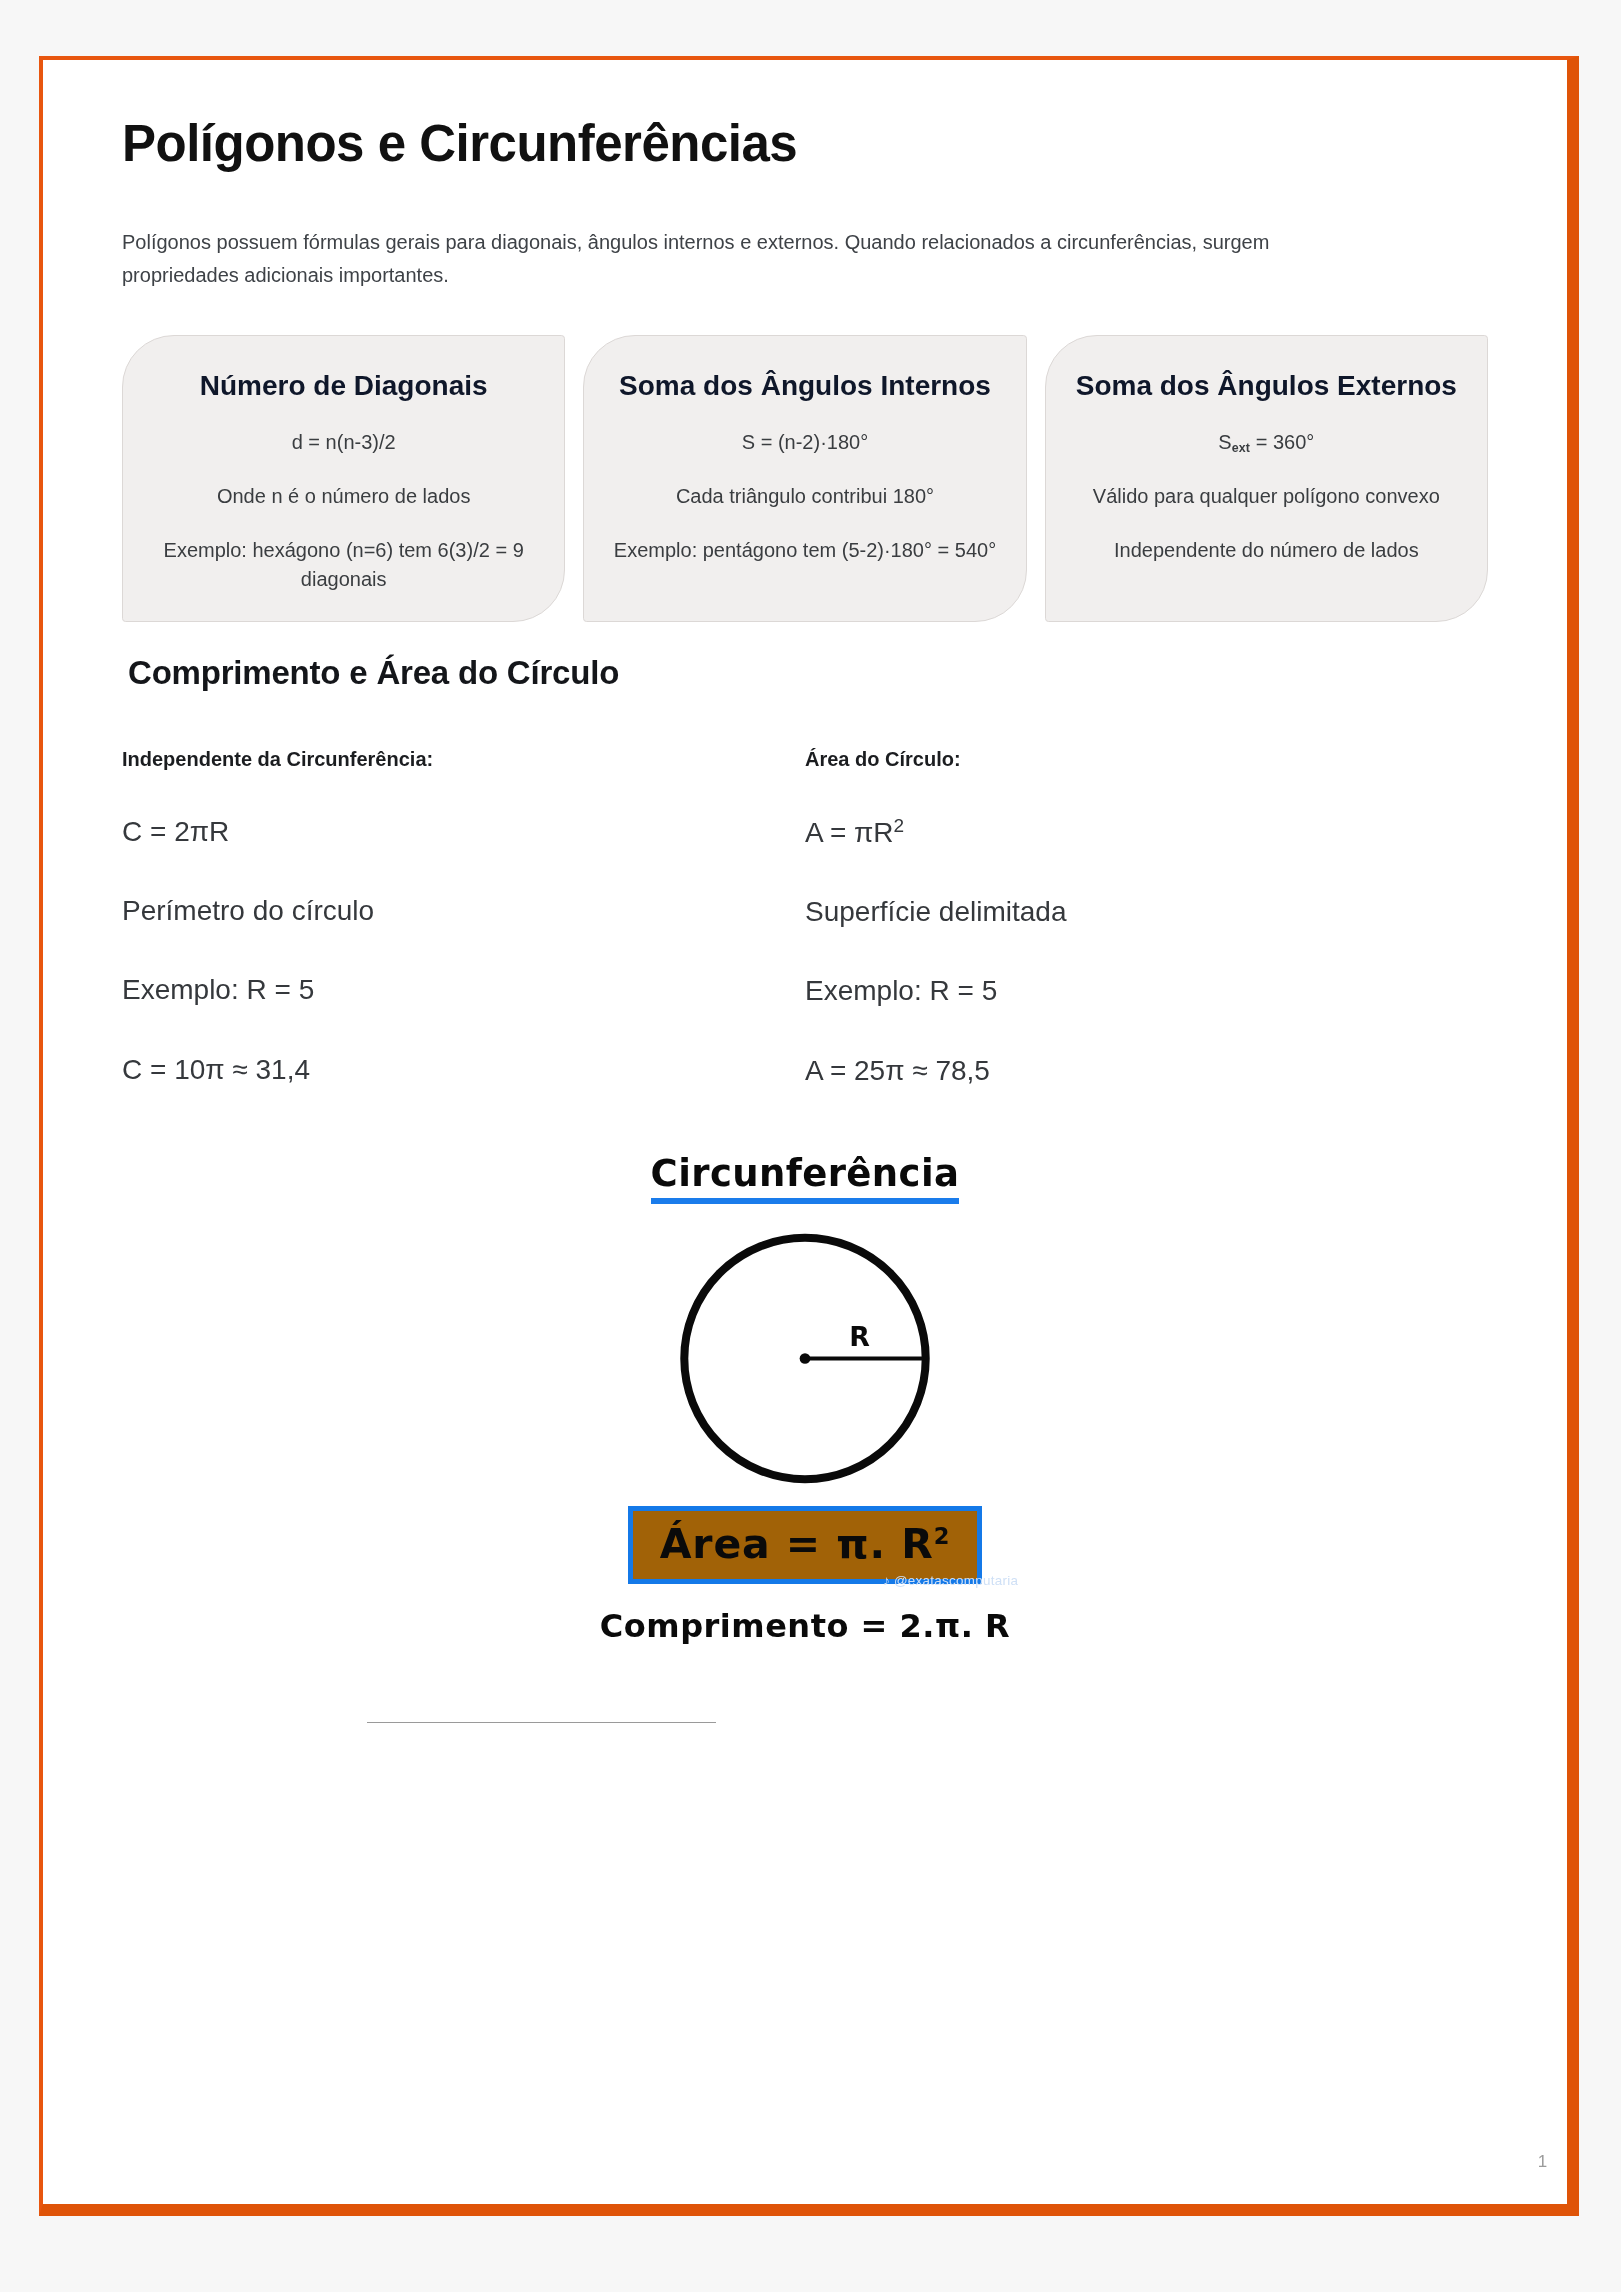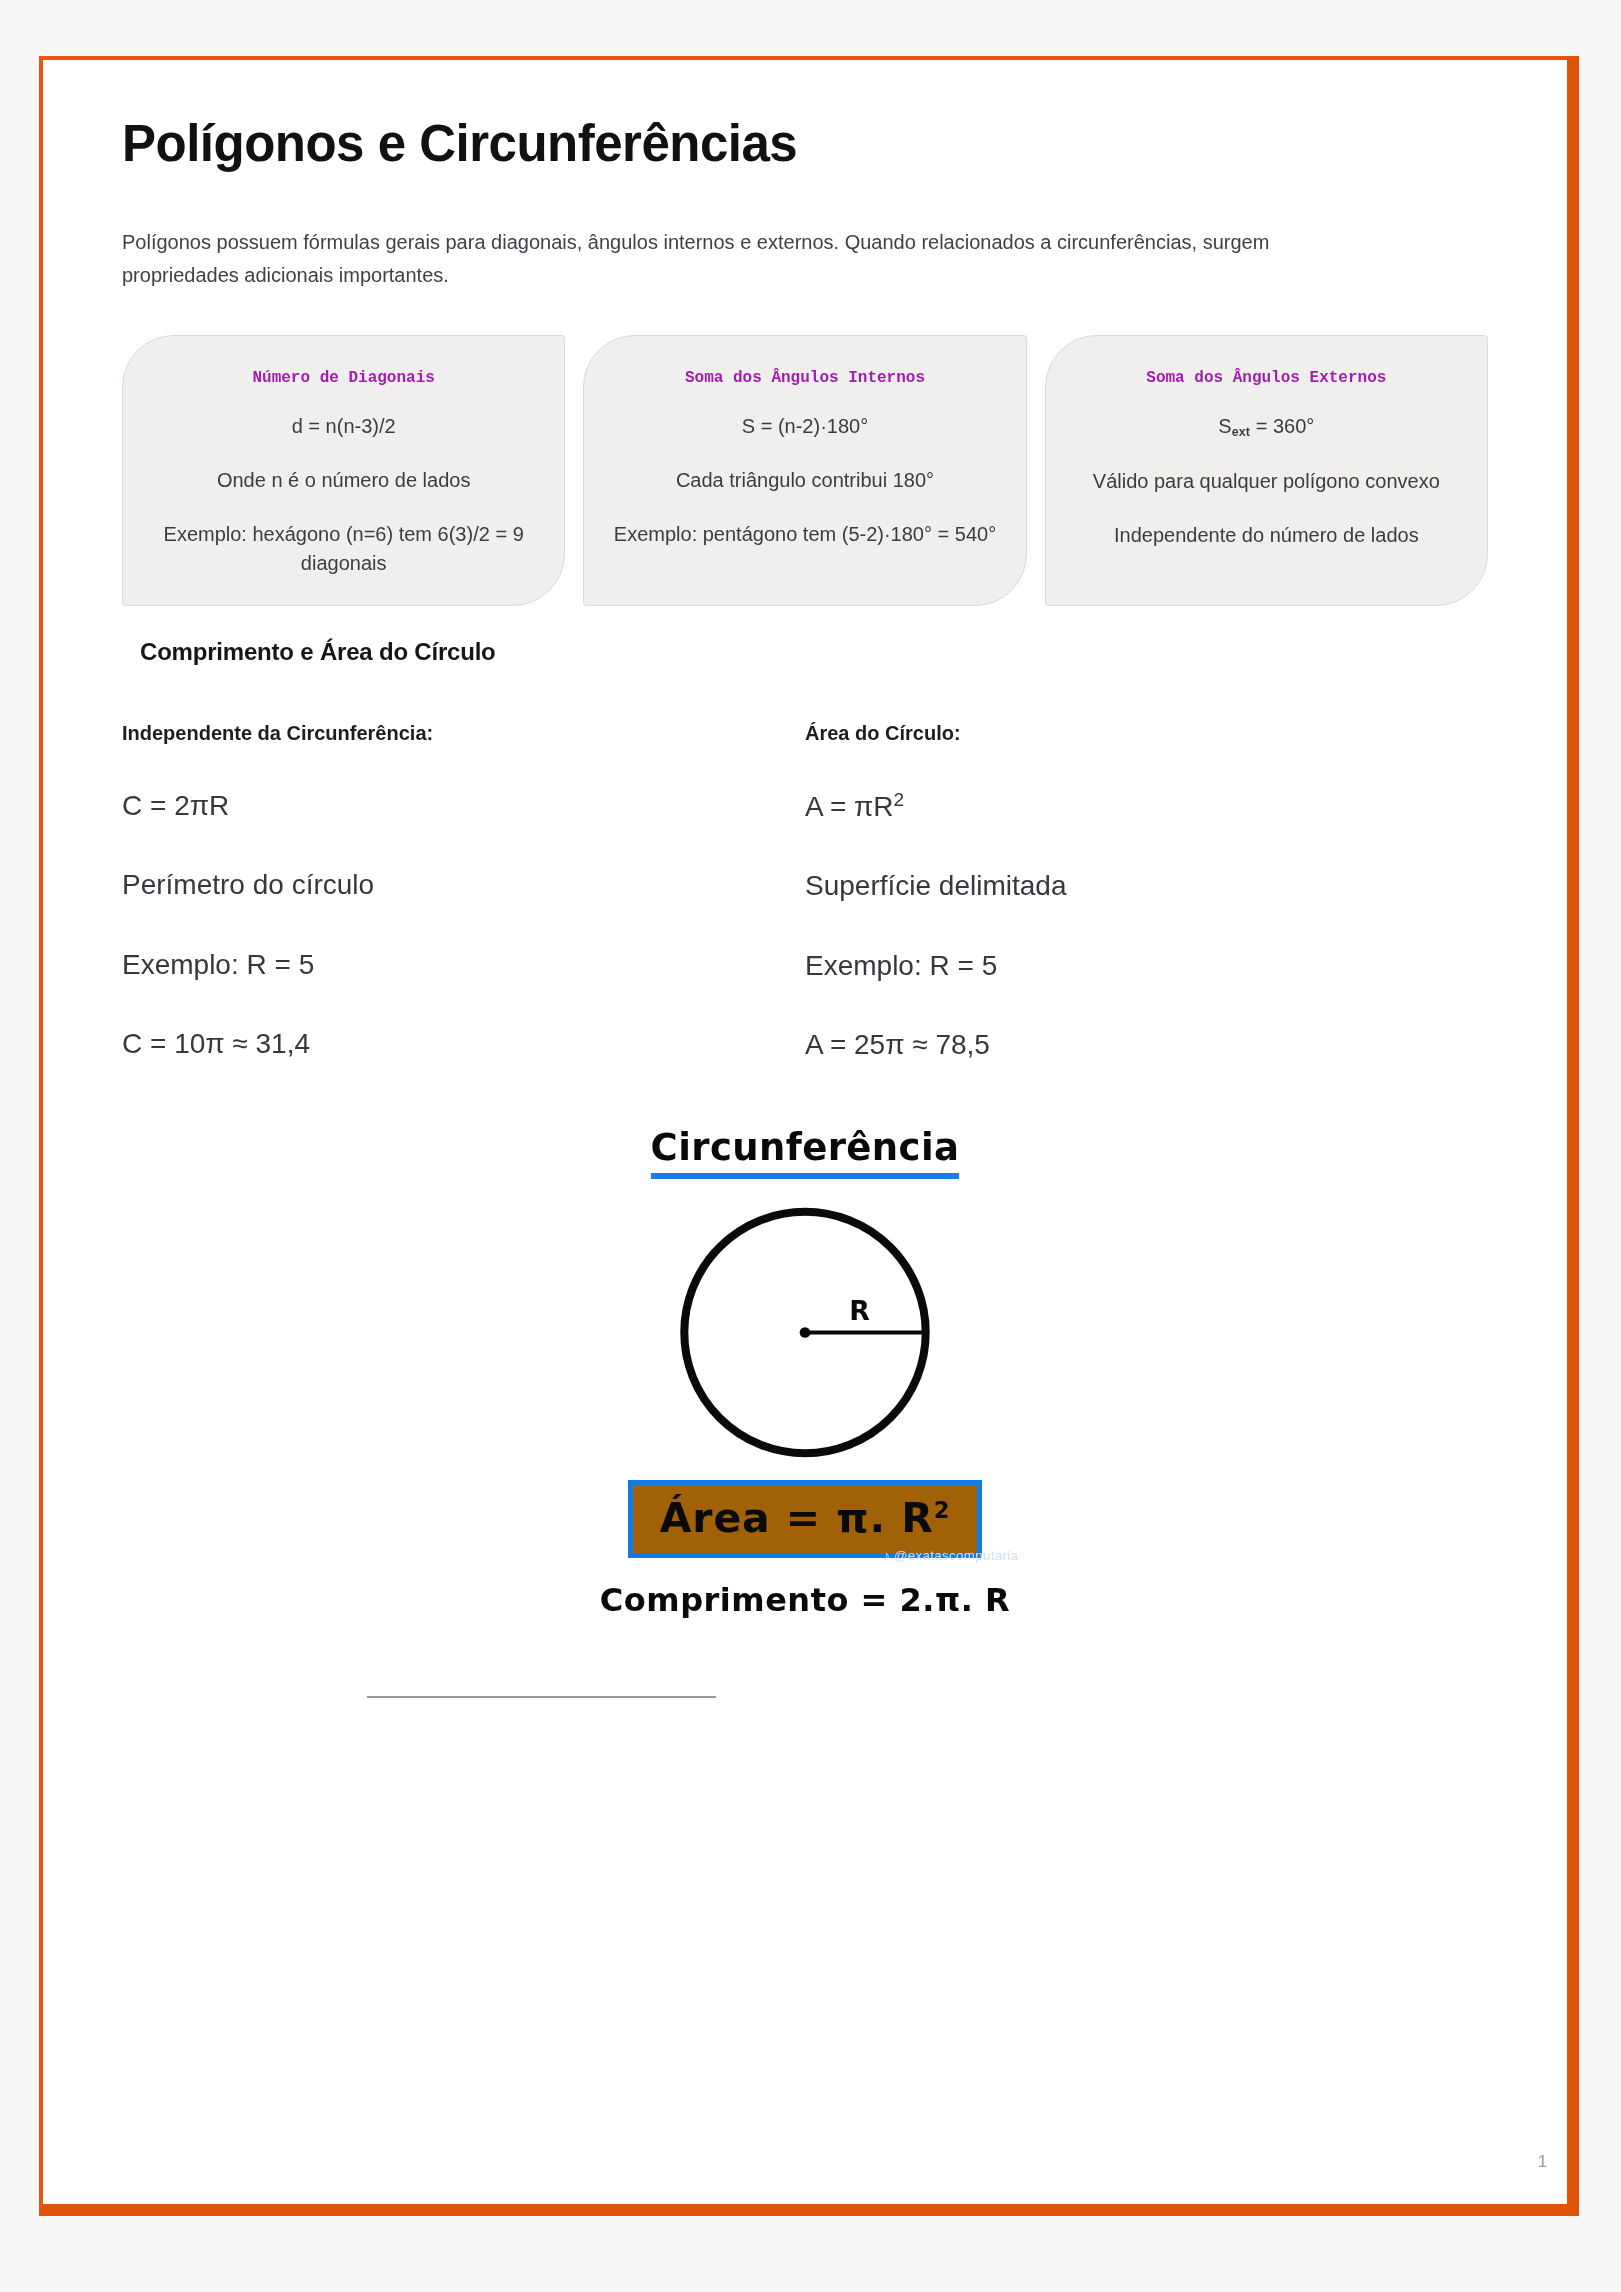--- a/index.html
+++ b/index.html
@@ -68,45 +68,44 @@
     flex: 1 1 0;
     box-sizing: border-box;
     background: #f1efee;
     border: 0.9px solid #dcd8d6;
     border-radius: 52px 3.6px 52px 3.6px;
     padding: 32px 23px 27px 23px;
     text-align: center;
     min-height: 264px;
   }
   .f-card .f-title {
-    font-size: 16px;
+    font-size: 28px;
     line-height: 1.3;
     font-weight: 700;
-    color: #a21caf;
+    color: #0f172a;
     margin: 0 0 23px 0;
-    font-family: Liberation Mono, monospace;
   }
   .f-card .f-line {
     font-size: 20px;
     line-height: 1.45;
     color: #3a3d40;
     margin: 0 0 25px 0;
   }
   .f-card .f-line:last-child { margin-bottom: 0; }
   .f-card sub {
     font-size: 0.62em;
     font-weight: 700;
     vertical-align: -0.22em;
     letter-spacing: 0.2px;
   }
 
   
   .section-h {
-    margin: 32px 0 0 18px;
-    font-size: 24px;
+    margin: 32px 0 0 6px;
+    font-size: 33px;
     font-weight: 700;
     color: #14161a;
     letter-spacing: -0.2px;
   }
 
   
   .two-col {
     display: flex;
     margin-top: 56px;
   }

